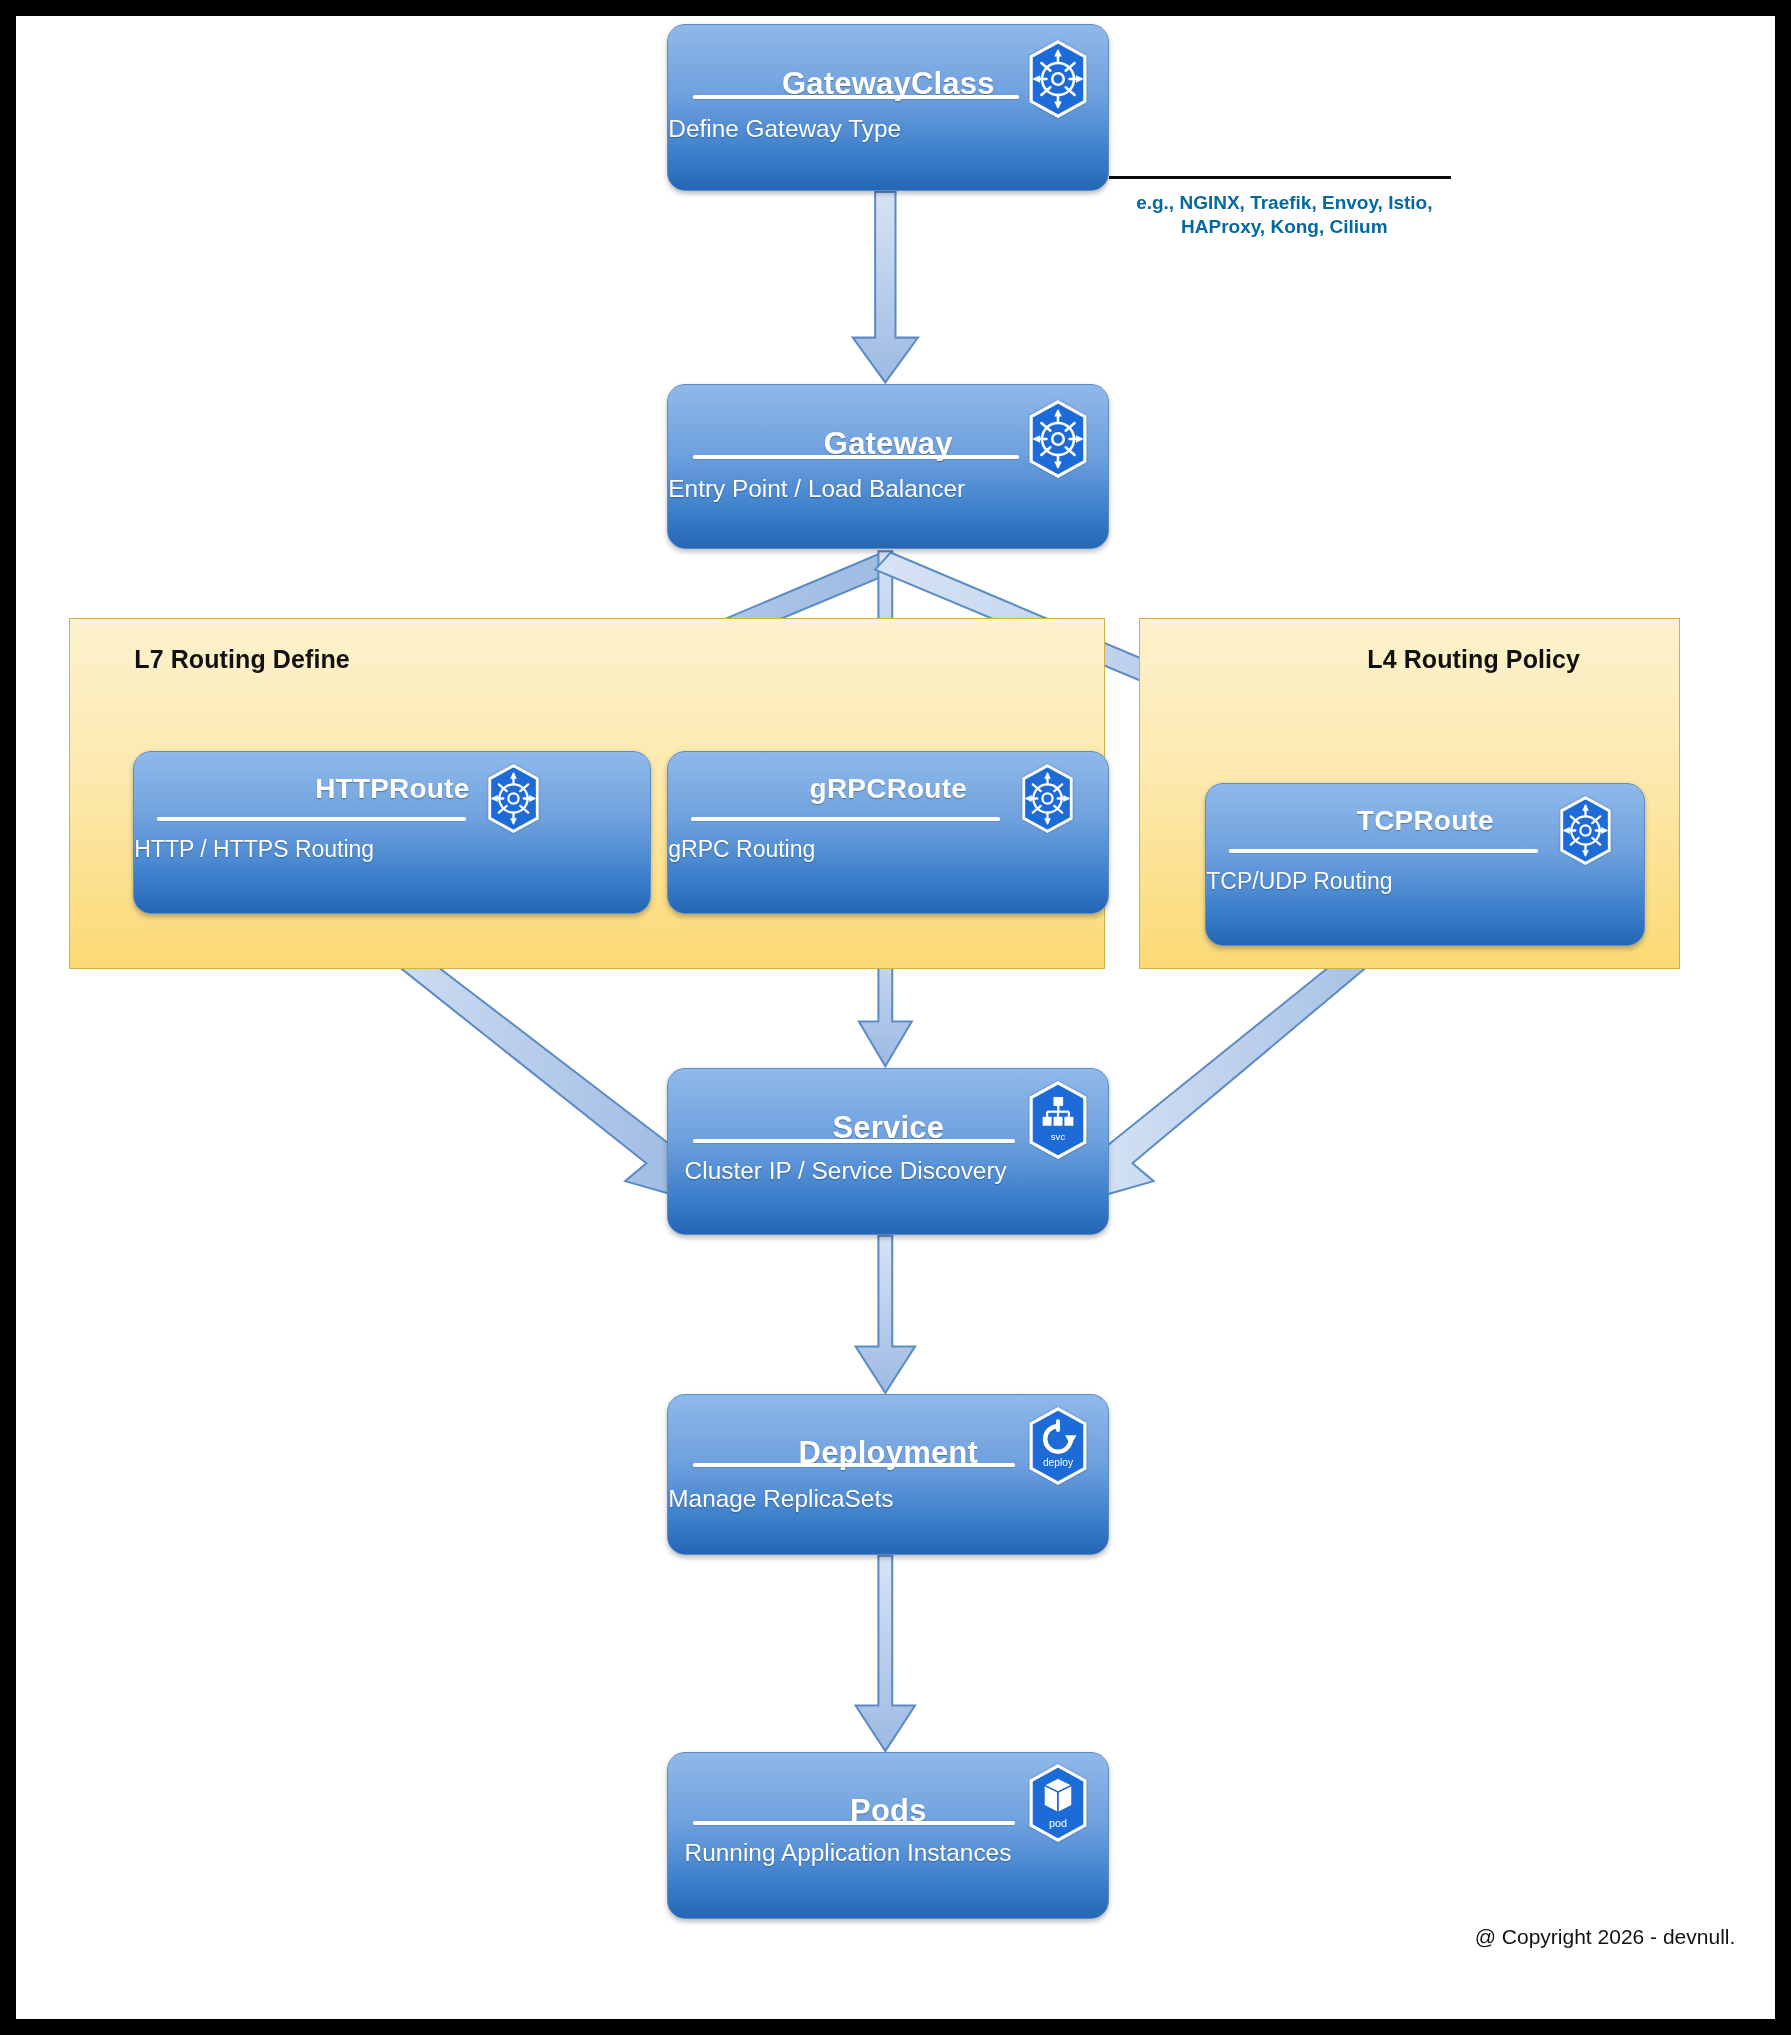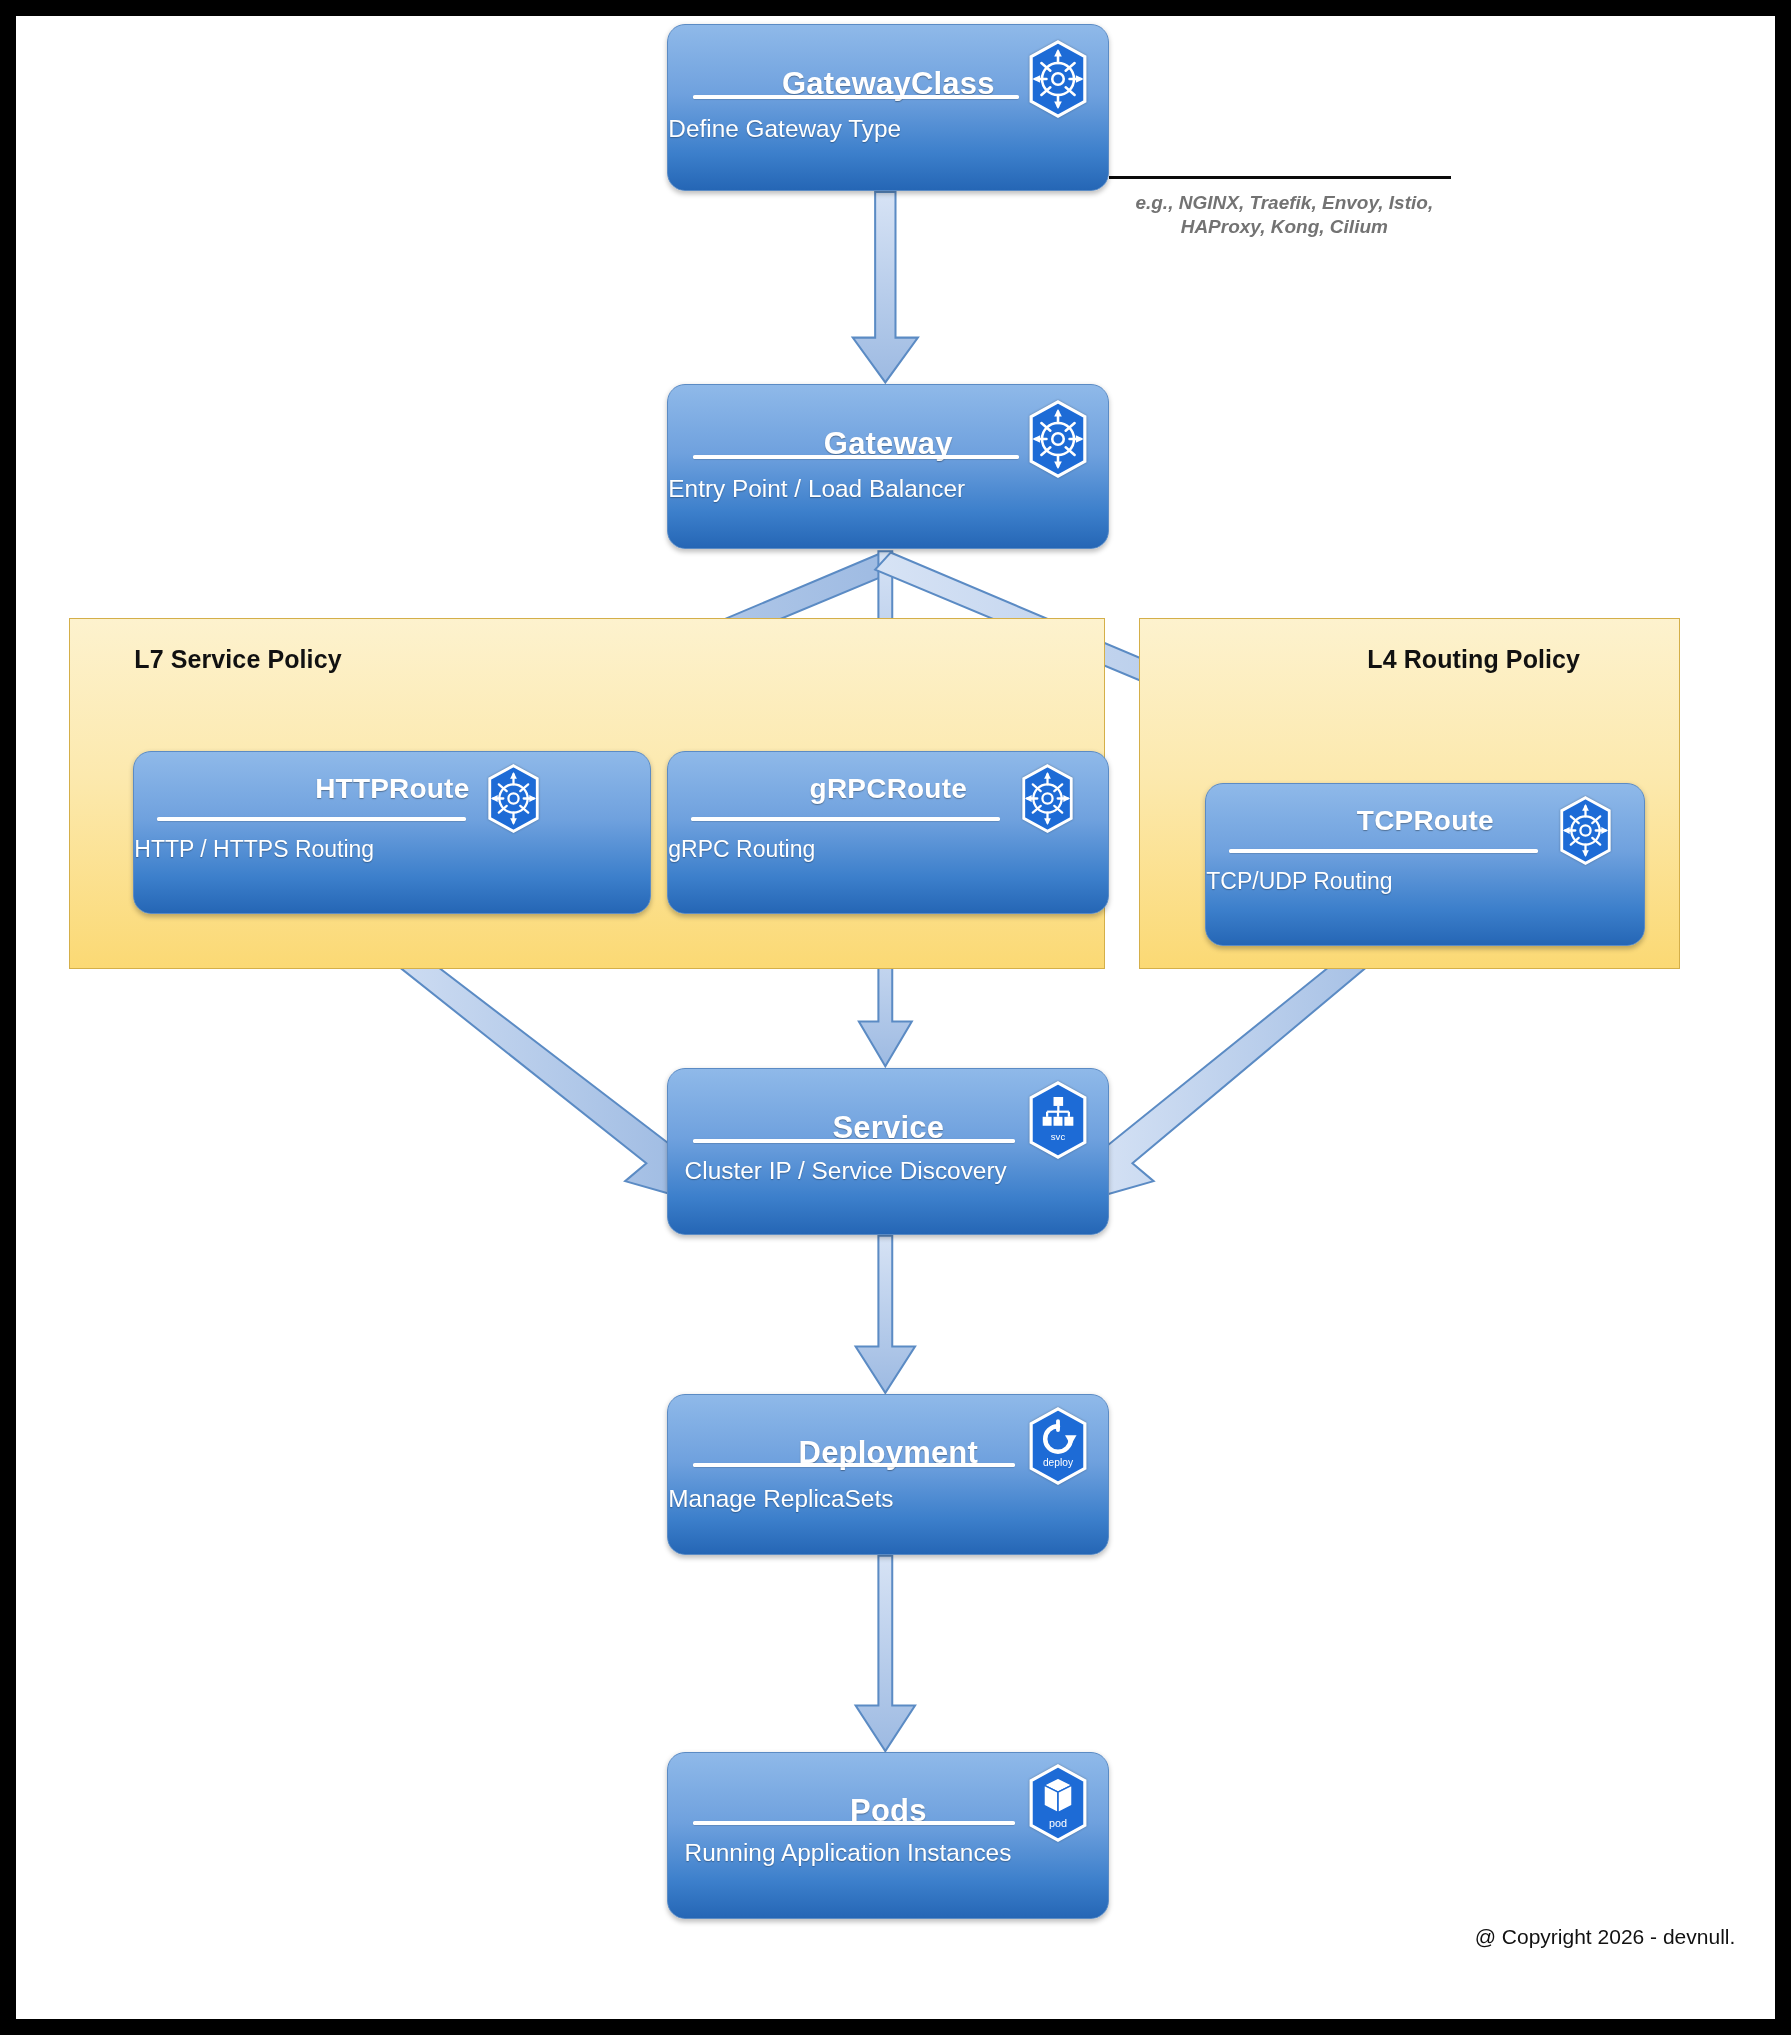--- a/index.html
+++ b/index.html
@@ -90,43 +90,42 @@
   #label-l7{left:118px;top:629px;}
   #label-l4{left:1351px;top:629px;}
 
   
   #leader-line{
     position:absolute;left:1093px;top:160px;width:342px;height:2.8px;
     background:#0a0a0a;z-index:2;
   }
   #annotation{
     position:absolute;left:1099px;top:175px;width:338px;
-    font-size:19px;font-weight:bold;color:#737373;
+    font-size:19px;font-weight:bold;color:#0369a1;
     line-height:1.26;text-align:center;
     z-index:3;
-    font-style:italic;
   }
 
   
   #footer{
     position:absolute;left:0;right:40px;top:1909px;
     text-align:right;
     font-size:21px;color:#111111;
     z-index:3;
   }
 </style>
 </head>
 <body>
 
 <div id="frame">
 <div id="canvas">
 
   <div class="panel" id="panel-l7"></div>
   <div class="panel" id="panel-l4"></div>
-  <div class="panel-label" id="label-l7">L7 Service Policy</div>
+  <div class="panel-label" id="label-l7">L7 Routing Define</div>
   <div class="panel-label" id="label-l4">L4 Routing Policy</div>
 
   <svg id="art" viewBox="0 0 4320 4920">
     <defs>
       <linearGradient id="arrGrad" x1="0" y1="0" x2="0" y2="1">
         <stop offset="0%" stop-color="#D7E3F5"></stop>
         <stop offset="100%" stop-color="#9DBAE2"></stop>
       </linearGradient>
       <linearGradient id="arrGradH" x1="0" y1="0" x2="1" y2="0">
         <stop offset="0%" stop-color="#D7E3F5"></stop>

